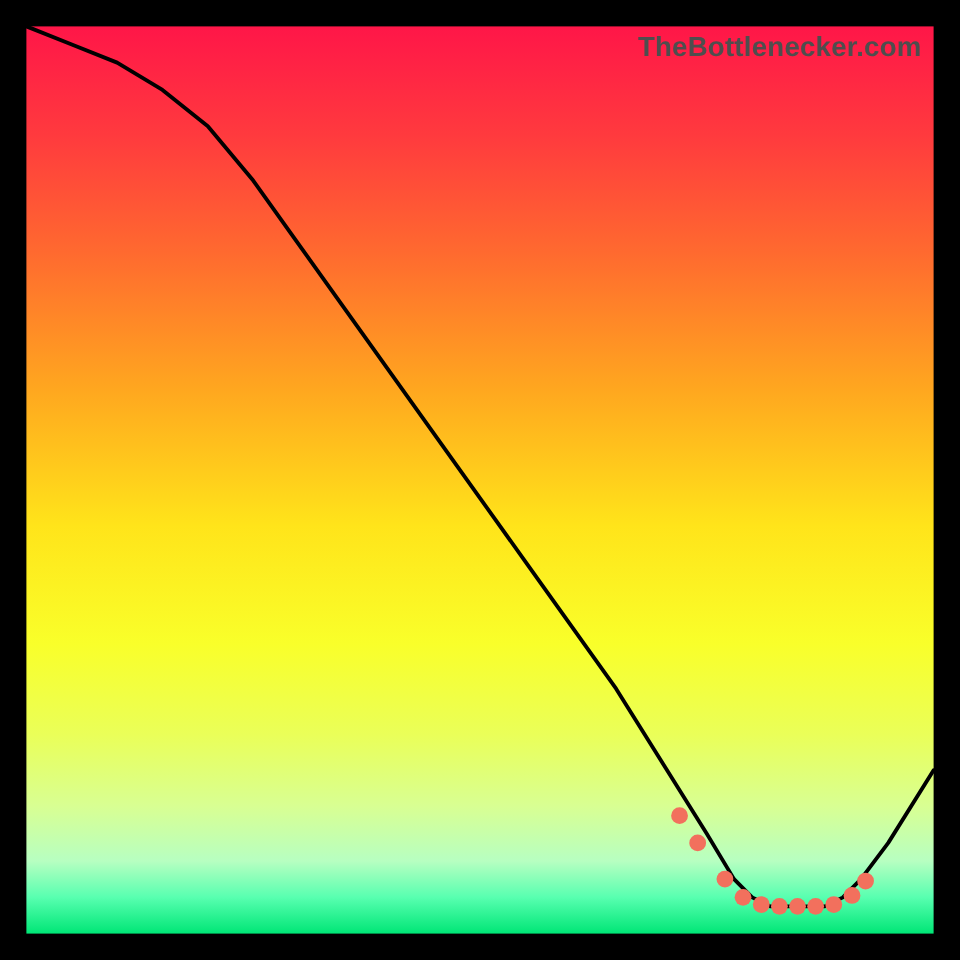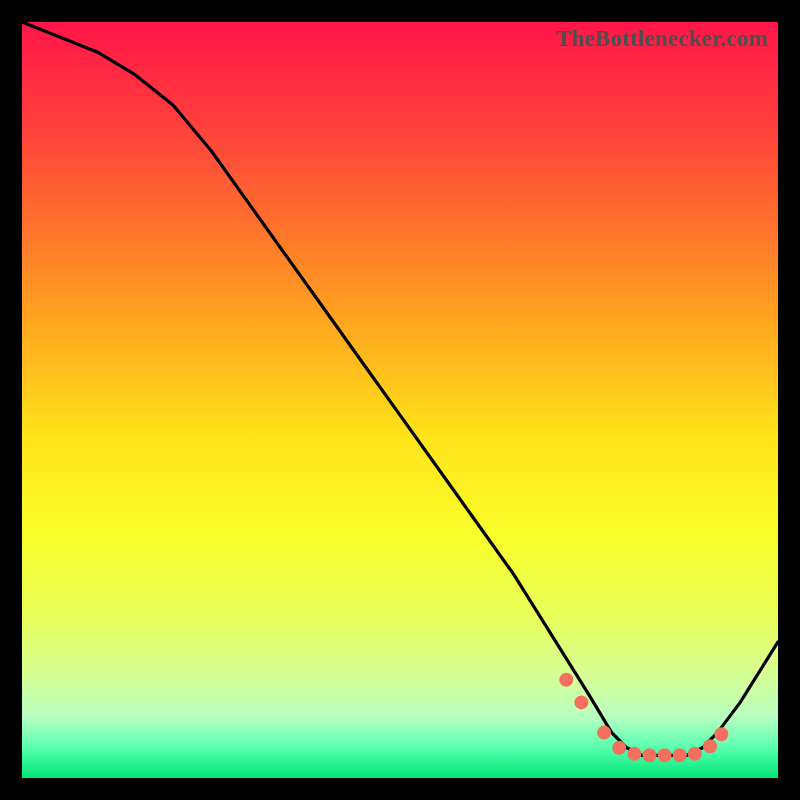--- a/index.html
+++ b/index.html
@@ -27,21 +27,21 @@
       #d8ff93 86%,
       #b7ffc1 92%,
       #58ffb0 96%,
       #00e676 100%
     );
   }
   .watermark {
     position: absolute;
     top: 4px;
     right: 10px;
-    font-family: Liberation Serif, serif;
+    font-family: Liberation Sans, sans-serif;
     font-size: 23px;
     font-weight: 600;
     color: #4e4e4e;
     letter-spacing: 0.2px;
     user-select: none;
     text-align: right;
   }
   svg.curve {
     position: absolute;
     left: 0; top: 0;

